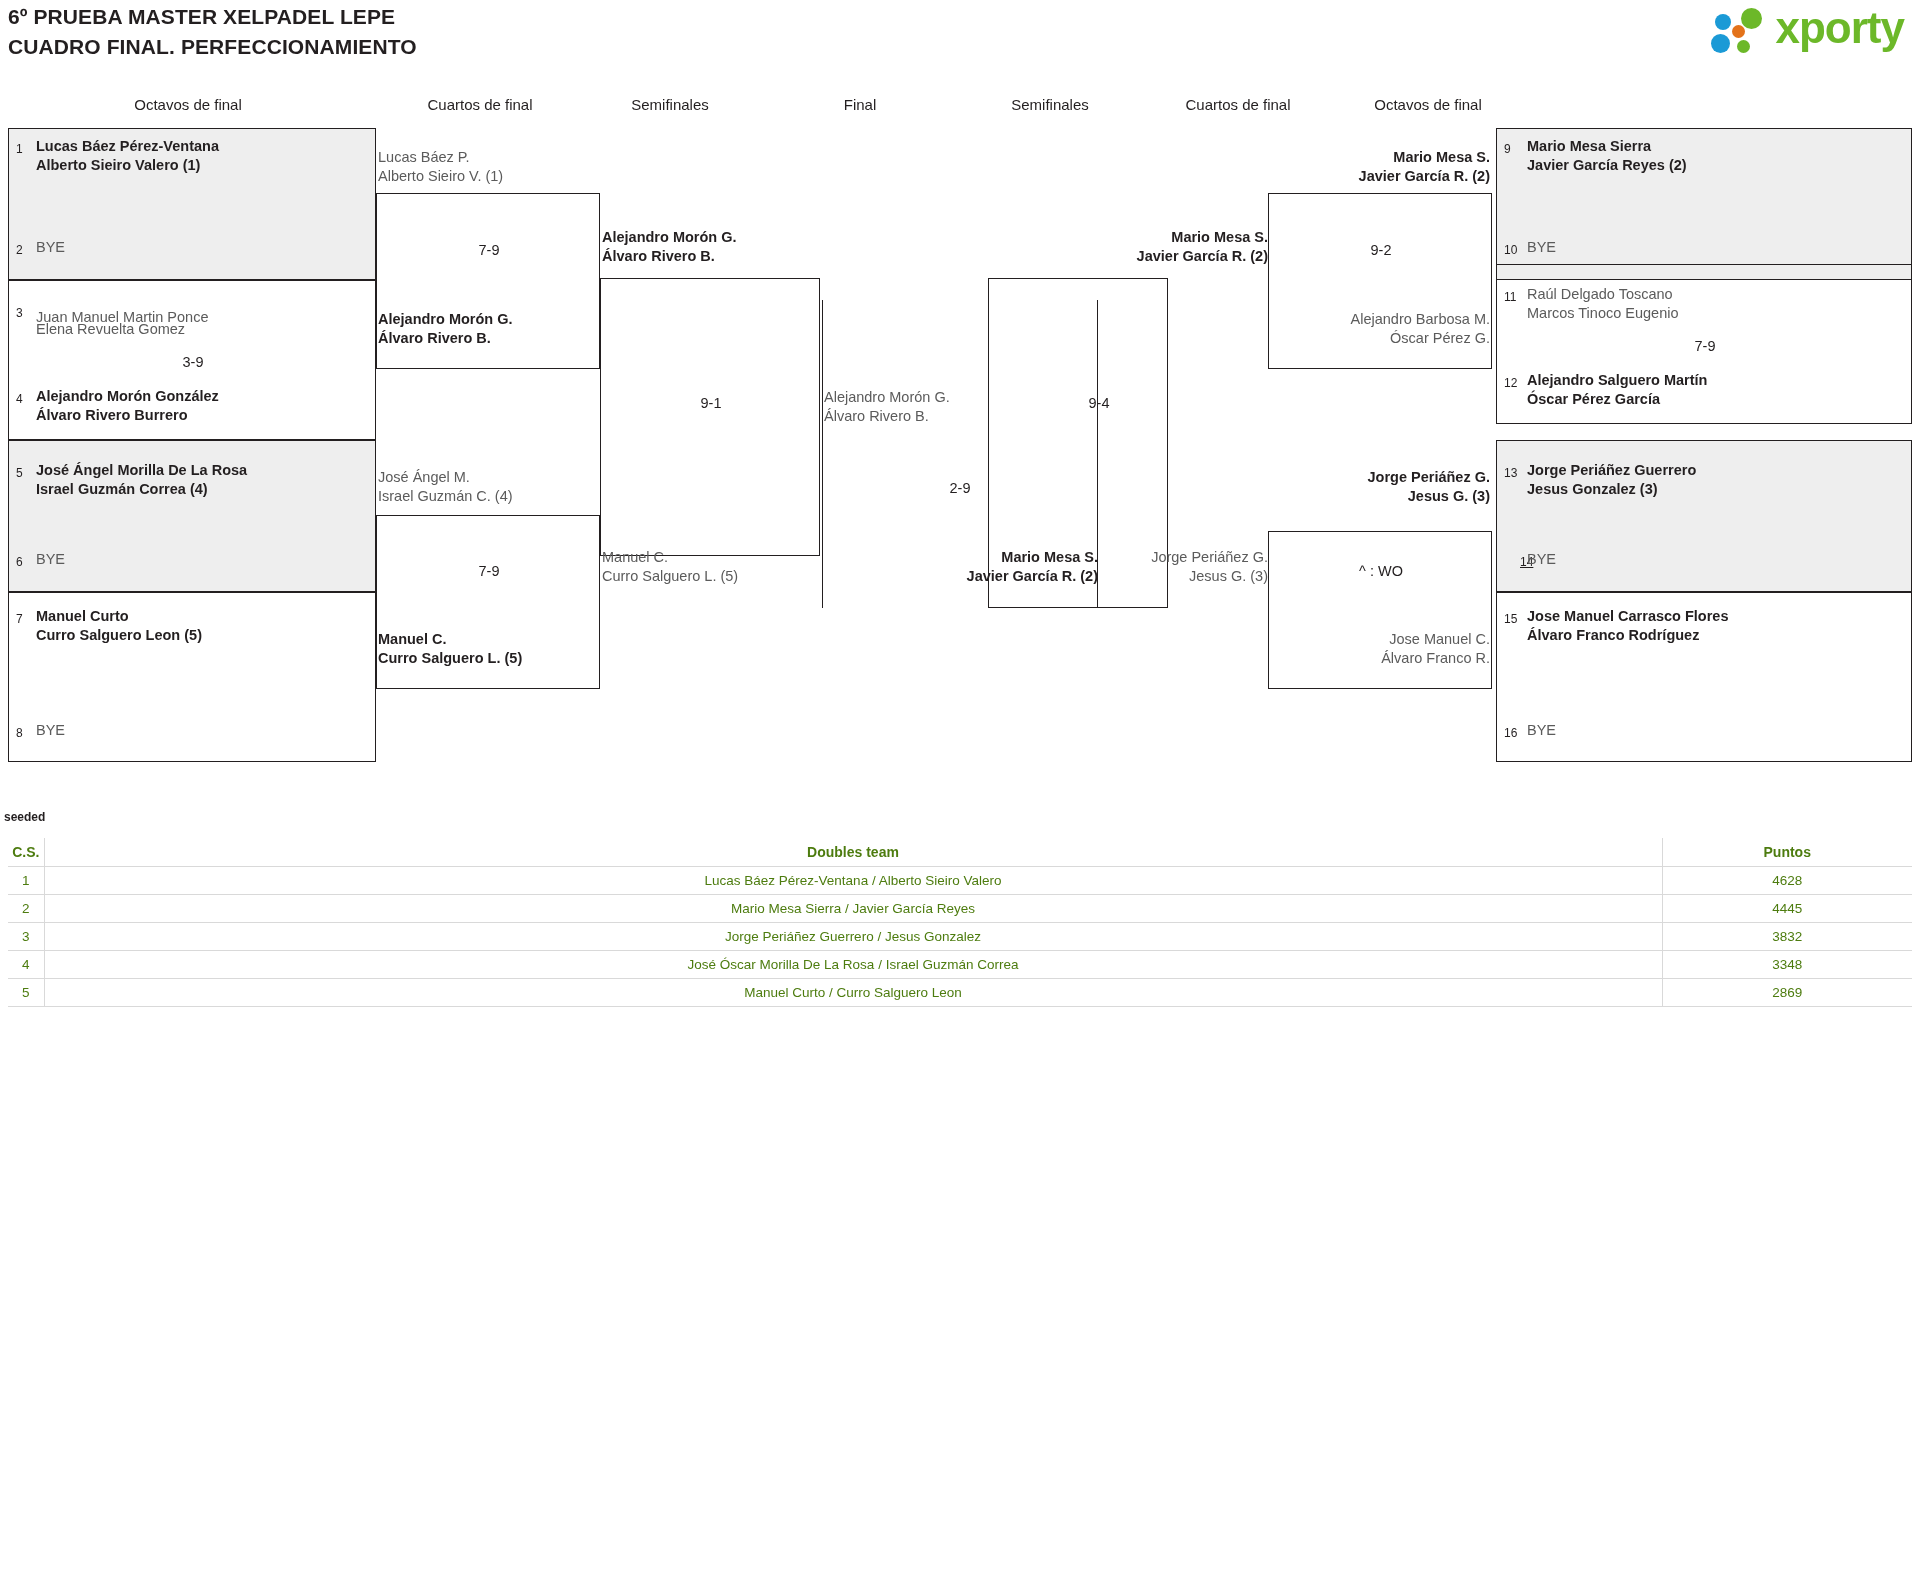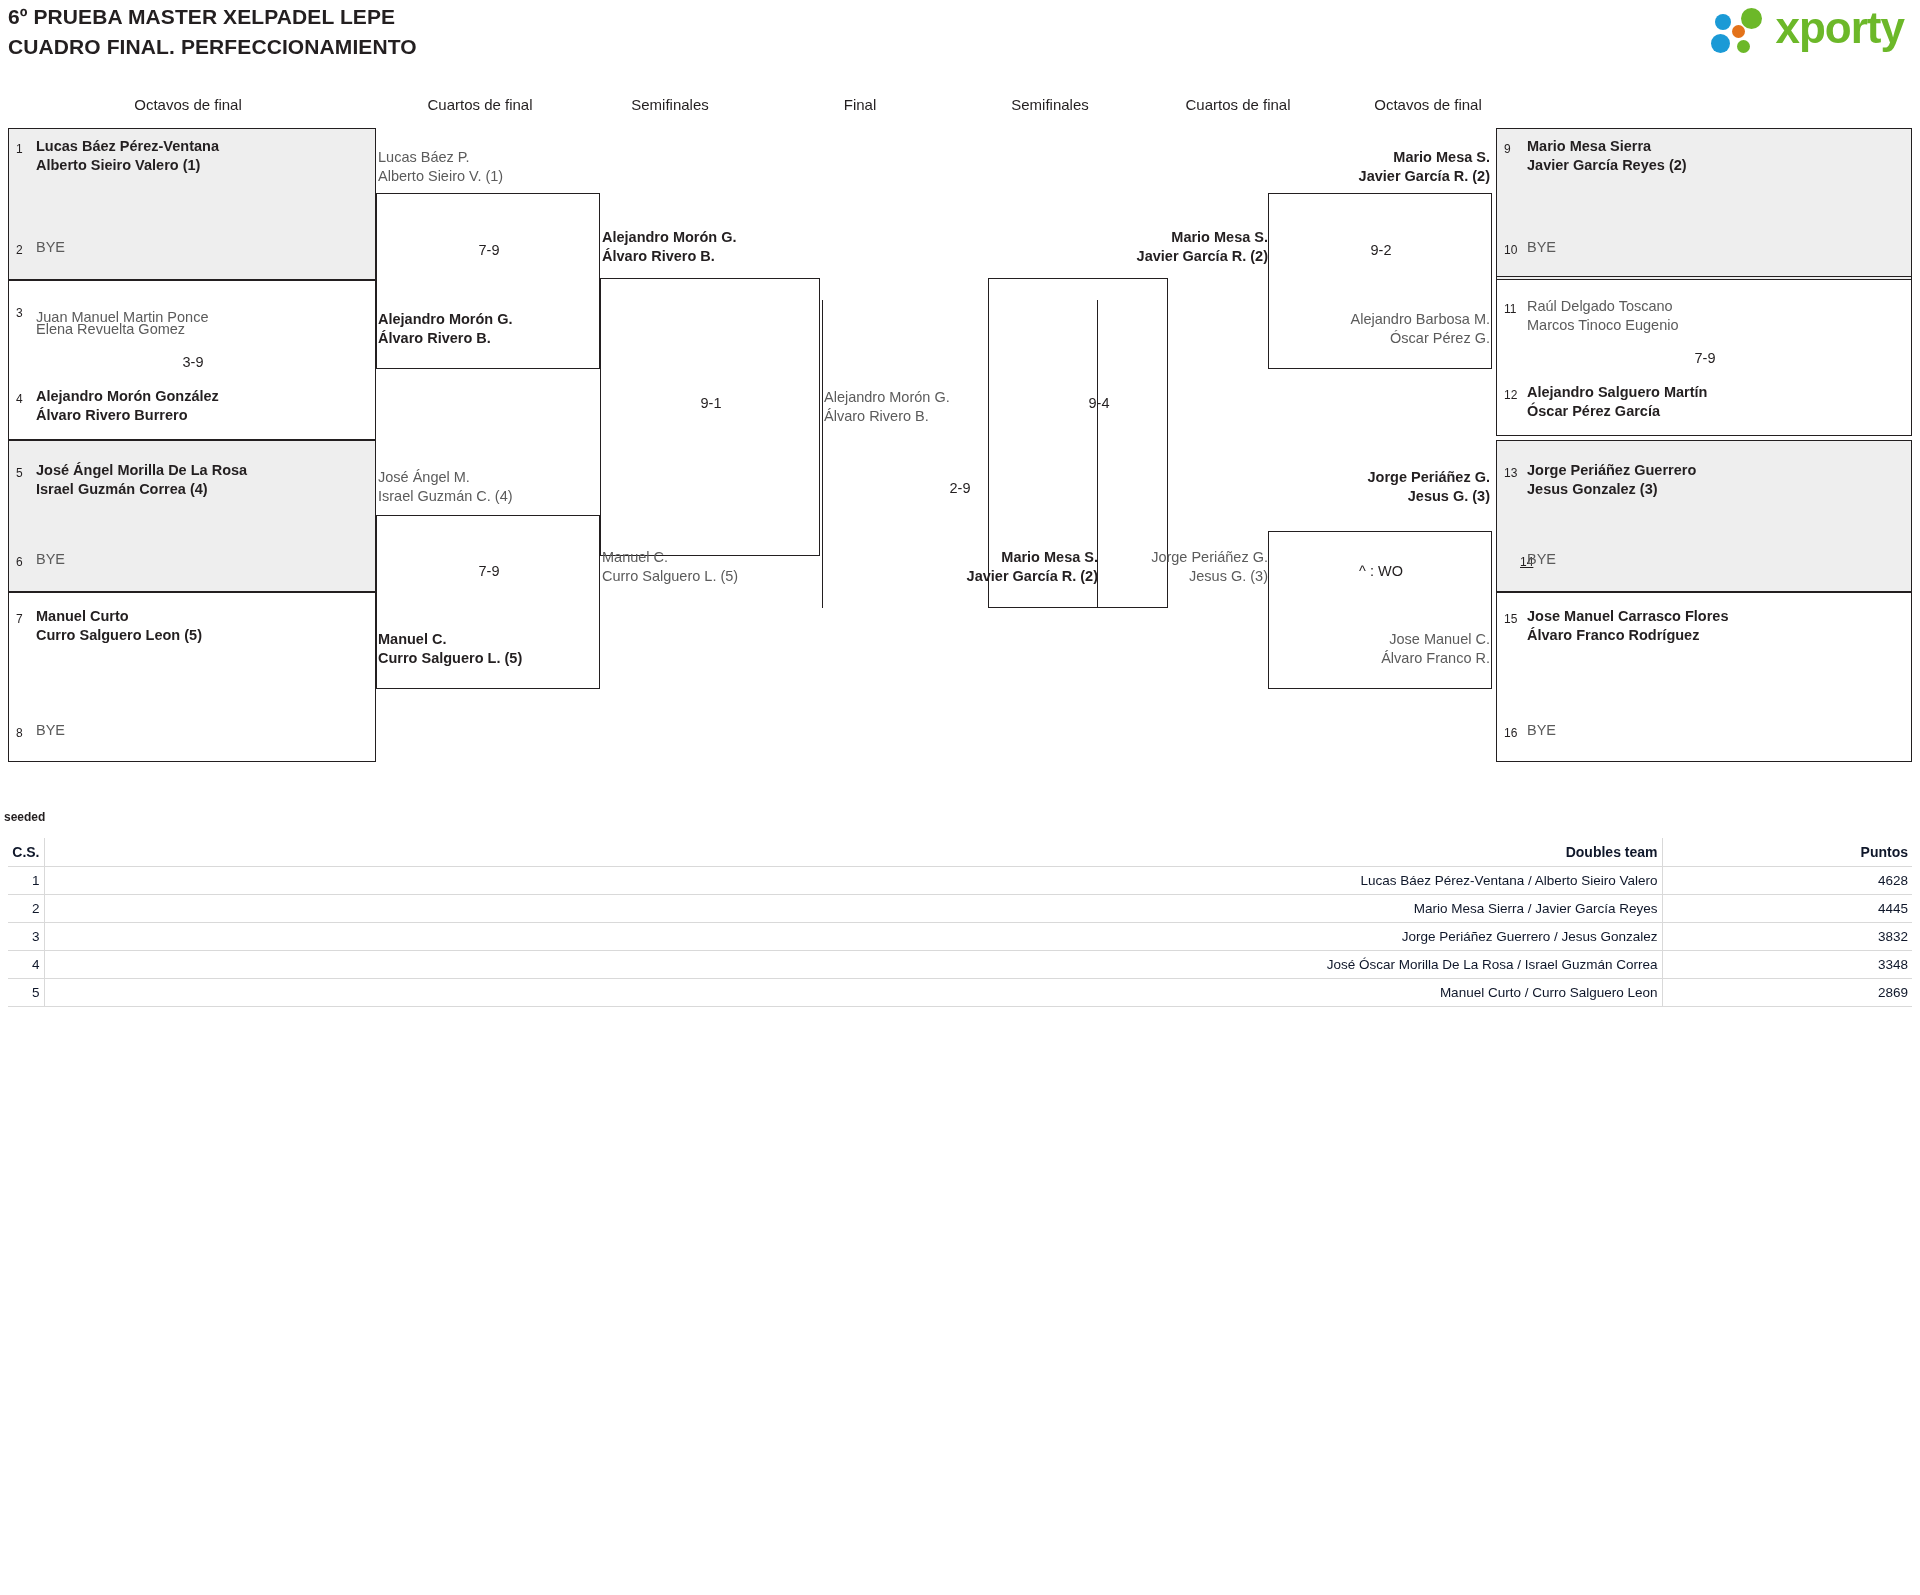--- a/index.html
+++ b/index.html
@@ -37,21 +37,21 @@
   .nm { position: absolute; font-size: 14.5px; line-height: 19px; white-space: nowrap; }
   .nm.b { font-weight: 700; }
   .nm.r { text-align: right; }
   .score { position: absolute; font-size: 14.5px; white-space: nowrap; }
 
   
   .seeded-label { position: absolute; left: 4px; top: 810px; font-size: 12px; font-weight: 700; }
   .tbl { position: absolute; left: 8px; top: 838px; width: 1904px; border-collapse: collapse; }
   .tbl th, .tbl td {
     border-top: 1px solid #d9d9d9; border-bottom: 1px solid #d9d9d9;
-    font-size: 13.5px; font-weight: 400; text-align: right; padding: 6px 4px; color: #0f172a;
+    font-size: 13.5px; font-weight: 400; text-align: center; padding: 6px 4px; color: #4d7c0f;
   }
   .tbl thead th { font-weight: 700; font-size: 14px; border-top: none; }
   .tbl .c-cs { width: 36px; border-right: 1px solid #d9d9d9; }
   .tbl .c-team { border-right: 1px solid #d9d9d9; }
   .tbl .c-pts { width: 250px; }
 </style>
 </head>
 <body>
 
 <div class="page">
@@ -174,21 +174,21 @@
   <span class="nm r" style="left:1100px;top:649px;width:390px;color:#5b5b5b;">Álvaro Franco R.</span>
 
   <div class="box shade" style="left:1496px;top:128px;width:416px;height:152px;">
     <span class="seedno" style="left:7px;top:13px;">9</span>
     <span class="nm b" style="left:30px;top:8px;">Mario Mesa Sierra</span>
     <span class="nm b" style="left:30px;top:27px;">Javier García Reyes (2)</span>
     <span class="seedno" style="left:7px;top:114px;">10</span>
     <span class="nm" style="left:30px;top:109px;color:#5b5b5b;">BYE</span>
     <span class="score" style="left:0;top:67px;width:416px;text-align:center;"></span>
   </div>
-  <div class="box" style="left:1496px;top:276px;width:416px;height:160px;">
+  <div class="box" style="left:1496px;top:264px;width:416px;height:160px;">
     <span class="seedno" style="left:7px;top:25px;">11</span>
     <span class="nm" style="left:30px;top:20px;color:#5b5b5b;">Raúl Delgado Toscano</span>
     <span class="nm" style="left:30px;top:39px;color:#5b5b5b;">Marcos Tinoco Eugenio</span>
     <span class="seedno" style="left:7px;top:111px;">12</span>
     <span class="nm b" style="left:30px;top:106px;">Alejandro Salguero Martín</span>
     <span class="nm b" style="left:30px;top:125px;">Óscar Pérez García</span>
     <span class="score" style="left:0;top:73px;width:416px;text-align:center;">7-9</span>
   </div>
   <div class="box shade" style="left:1496px;top:440px;width:416px;height:152px;">
     <span class="seedno" style="left:7px;top:25px;">13</span>

